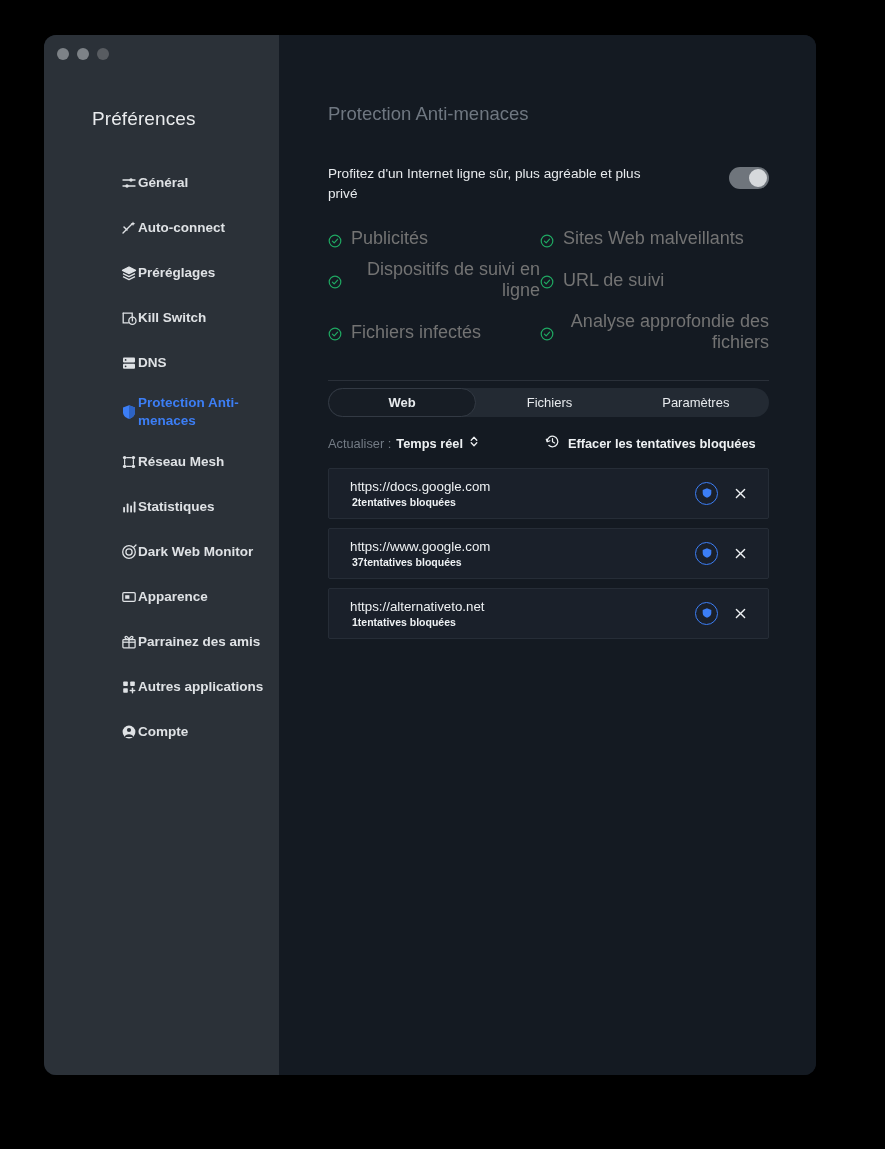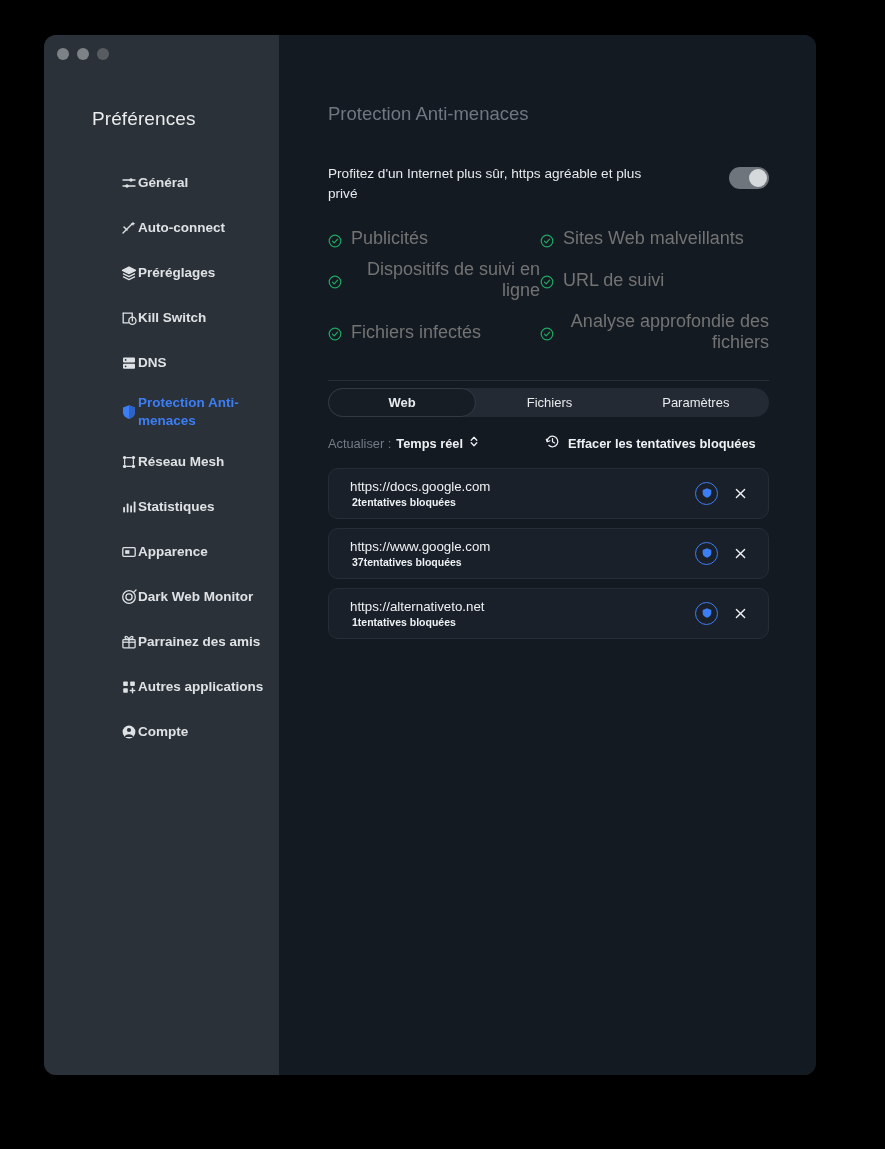--- a/index.html
+++ b/index.html
@@ -173,21 +173,21 @@
     color: #eef1f3;
     font-weight: bold;
     cursor: pointer;
   }
   
   .list { margin-top: 16px; display: flex; flex-direction: column; gap: 9px; }
   .row {
     height: 51px;
     background: #1a202a;
     border: 1px solid #262d37;
-    border-radius: 10px;
+    border-radius: 2px;
     display: flex;
     align-items: center;
     padding: 0 20px 0 21px;
   }
   .row-texts { flex: 1; }
   .row-url { color: #eef1f3; font-size: 13.3px; }
   .row-sub { color: #eef1f3; font-size: 10.5px; font-weight: bold; margin-top: 2px; padding-left: 2px; }
   .row-actions { display: flex; align-items: center; gap: 14px; }
   .shield-btn {
     width: 23px; height: 23px;
@@ -307,36 +307,36 @@
             <rect x="10.2" y="7.4" width="1.8" height="7" rx=".6"></rect>
             <rect x="13.7" y="3.6" width="1.8" height="10.8" rx=".6"></rect>
           </svg>
         </span>
         <span class="nav-label">Statistiques</span>
       </div>
 
       <div class="nav-item">
         <span class="ico">
           <svg width="18" height="18" viewBox="0 0 18 18" fill="none" stroke="#dfe2e5" stroke-width="1.3">
-            <rect x="2.8" y="4.6" width="12.4" height="8.8" rx="1.1"></rect>
-            <rect x="5.2" y="7.2" width="4.2" height="3.6" fill="#dfe2e5" stroke="none"></rect>
-          </svg>
-        </span>
-        <span class="nav-label">Apparence</span>
-      </div>
-
-      <div class="nav-item">
-        <span class="ico">
-          <svg width="18" height="18" viewBox="0 0 18 18" fill="none" stroke="#dfe2e5" stroke-width="1.3">
             <circle cx="9" cy="9" r="6.3"></circle>
             <circle cx="9" cy="9" r="3.1"></circle>
             <path d="M13.6 4.4 L16 2" stroke-linecap="round"></path>
           </svg>
         </span>
         <span class="nav-label">Dark Web Monitor</span>
+      </div>
+
+      <div class="nav-item">
+        <span class="ico">
+          <svg width="18" height="18" viewBox="0 0 18 18" fill="none" stroke="#dfe2e5" stroke-width="1.3">
+            <rect x="2.8" y="4.6" width="12.4" height="8.8" rx="1.1"></rect>
+            <rect x="5.2" y="7.2" width="4.2" height="3.6" fill="#dfe2e5" stroke="none"></rect>
+          </svg>
+        </span>
+        <span class="nav-label">Apparence</span>
       </div>
 
       <div class="nav-item">
         <span class="ico">
           <svg width="18" height="18" viewBox="0 0 18 18" fill="none" stroke="#dfe2e5" stroke-width="1.25">
             <rect x="2.9" y="6.6" width="12.2" height="8.2" rx=".8"></rect>
             <line x1="2.9" y1="9.2" x2="15.1" y2="9.2"></line>
             <line x1="9" y1="6.6" x2="9" y2="14.8"></line>
             <path d="M9 6.6 C9 6.6 7.4 2.6 5.6 3.6 C4.2 4.4 5.6 6.6 9 6.6 Z"></path>
             <path d="M9 6.6 C9 6.6 10.6 2.6 12.4 3.6 C13.8 4.4 12.4 6.6 9 6.6 Z"></path>
@@ -372,21 +372,21 @@
       </div>
 
     </div>
   </div>
 
   <div class="content">
 
     <div class="page-title">Protection Anti-menaces</div>
 
     <div class="intro-row">
-      <div class="intro-text">Profitez d'un Internet plus sûr, https agréable et plus privé</div>
+      <div class="intro-text">Profitez d'un Internet ligne sûr, plus agréable et plus privé</div>
       <div class="toggle">
         <span class="knob"></span>
       </div>
     </div>
 
     <div class="features">
       <div class="feat">
         <span class="chk">
           <svg width="14" height="14" viewBox="0 0 14 14" fill="none" stroke="#1fa862" stroke-width="1.2">
             <circle cx="7" cy="7" r="5.8"></circle>

